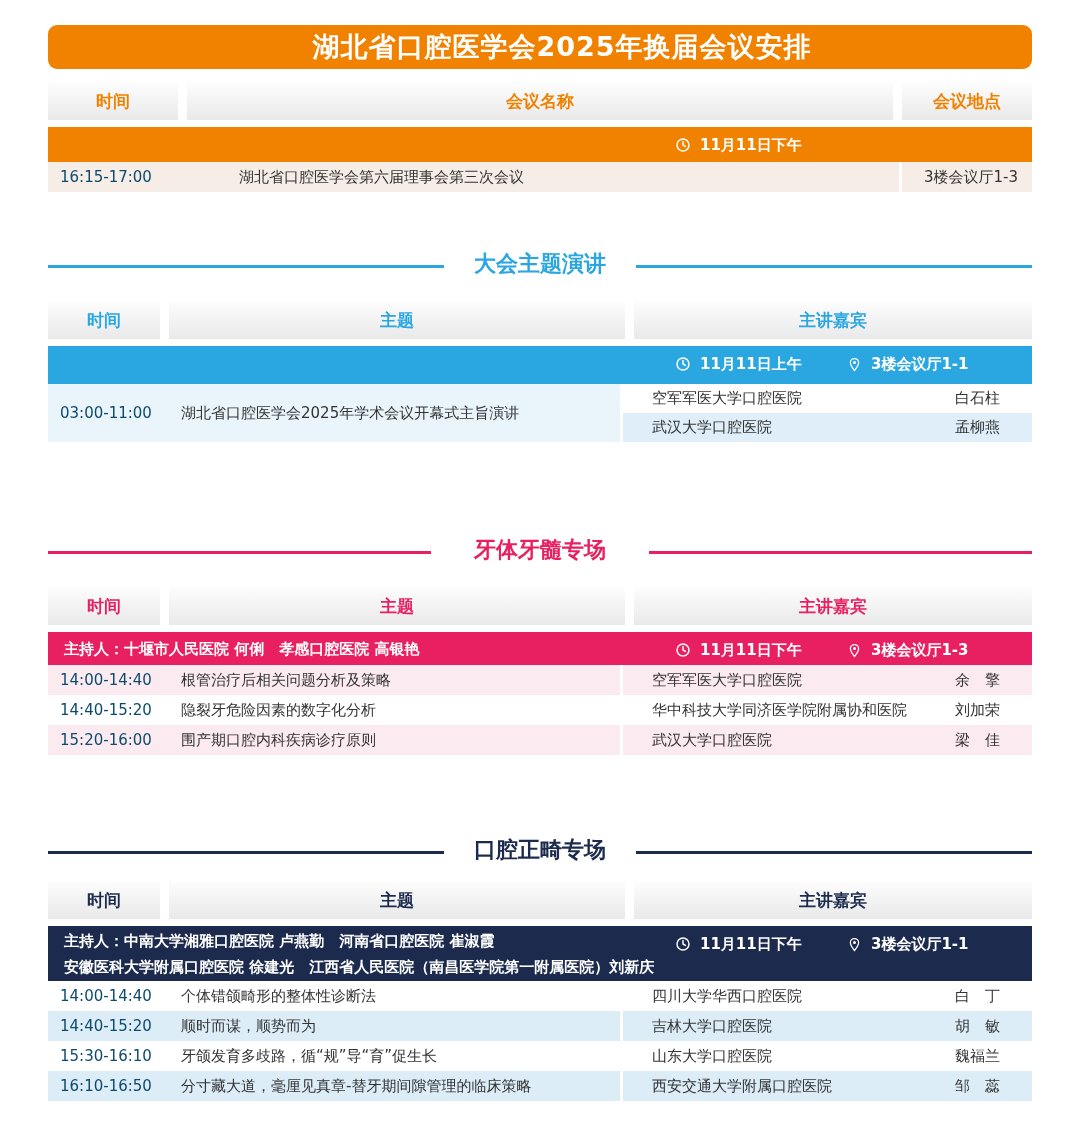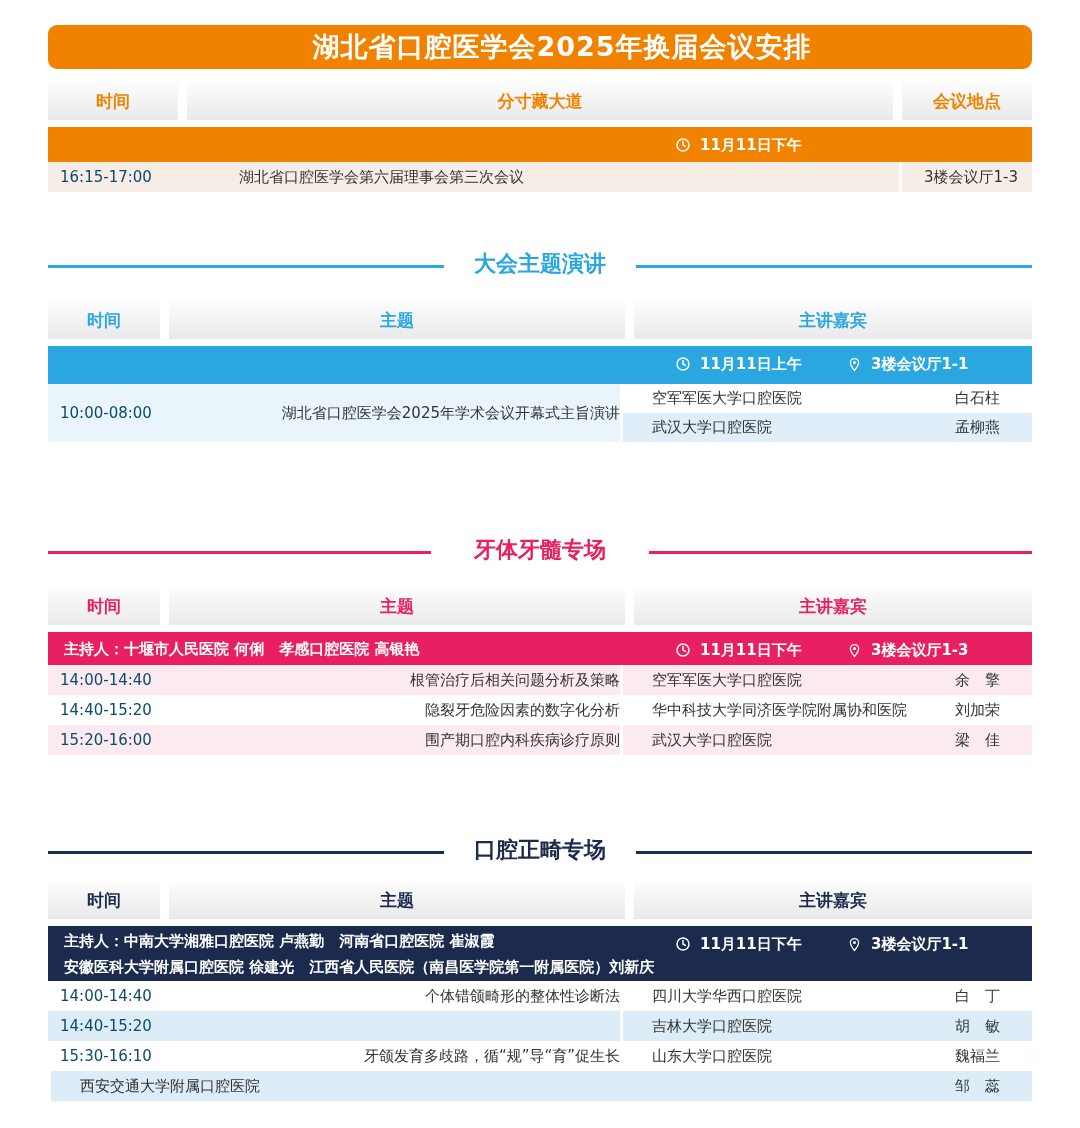--- a/index.html
+++ b/index.html
@@ -53,21 +53,21 @@
 
   
   .row { display:flex; min-height:30px; font-size:15px; }
   .row-left  { display:flex; align-items:center; }
   .mrow .row-left { width:851px; }
   .sec .row-left  { width:572px; }
   .row-right { flex:1; margin-left:3px; display:flex; align-items:center; }
   .cell-time { width:130px; padding-left:12px; color:#0c4a6e; }
   .sec .cell-time { width:112px; }
   .cell-name { flex:1; padding-left:61px; }
-  .cell-topic{ flex:1; padding-left:21px;text-align:right; }
+  .cell-topic{ flex:1; padding-left:21px; }
   .cell-loc  { width:130px; margin-left:3px; display:flex; align-items:center;
                justify-content:flex-end; padding-right:14px; }
   .spk-line  { display:flex; align-items:center; justify-content:space-between;
                padding:0 32px 0 29px; width:100%; }
   .row.tinted .row-left, .row.tinted .row-right, .row.tinted .cell-loc,
   .mrow.tinted .row-left { background:var(--tint); }
 
   
   .krow { display:flex; font-size:15px; }
   .krow .row-left { width:572px; background:var(--cell); display:flex; align-items:center; }
@@ -96,21 +96,21 @@
 <body>
 
 <div class="page">
   <div class="container">
 
     <div class="banner">湖北省口腔医学会2025年换届会议安排</div>
 
     <div id="meeting-table" style="--accent: #F08200; --tint: #F6EDE7;">
         <div class="thead">
           <div class="th th-time">时间</div>
-          <div class="th th-mid">分寸藏大道</div>
+          <div class="th th-mid">会议名称</div>
           <div class="th th-loc">会议地点</div>
         </div>
         <div class="band mband">
           <div class="band-group band-date">
             <span>
               <svg viewBox="0 0 24 24" width="16" height="16">
                 <circle cx="12" cy="12" r="9" fill="none" stroke="currentColor" stroke-width="2.2"></circle>
                 <path d="M12 6.8V12l3.6 2.1" fill="none" stroke="currentColor" stroke-width="2.2" stroke-linecap="round"></path>
               </svg>
             </span>
@@ -153,21 +153,21 @@
                 <svg viewBox="0 0 24 24" width="15" height="15">
                   <path d="M12 2.4c-3.7 0-6.6 2.8-6.6 6.4 0 4.7 6.6 12.8 6.6 12.8s6.6-8.1 6.6-12.8c0-3.6-2.9-6.4-6.6-6.4z" fill="none" stroke="currentColor" stroke-width="2"></path>
                   <circle cx="12" cy="8.9" r="2.4" fill="currentColor"></circle>
                 </svg>
               </span>
               <span>3楼会议厅1-1</span>
             </div>
           </div>
           <div class="krow">
             <div class="row-left">
-              <div class="cell-time">10:00-08:00</div>
+              <div class="cell-time">03:00-11:00</div>
               <div class="cell-topic">湖北省口腔医学会2025年学术会议开幕式主旨演讲</div>
             </div>
             <div class="krow-right">
               <div class="spk-line">
                 <span>空军军医大学口腔医院</span>
                 <span>白石柱</span>
               </div>
               <div class="spk-line">
                 <span>武汉大学口腔医院</span>
                 <span>孟柳燕</span>
@@ -289,20 +289,21 @@
             <div class="row-right">
               <div class="spk-line">
                 <span>四川大学华西口腔医院</span>
                 <span>白　丁</span>
               </div>
             </div>
           </div>
           <div class="row tinted">
             <div class="row-left">
               <div class="cell-time">14:40-15:20</div>
+              <div class="cell-topic">顺时而谋，顺势而为</div>
             </div>
             <div class="row-right">
               <div class="spk-line">
                 <span>吉林大学口腔医院</span>
                 <span>胡　敏</span>
               </div>
             </div>
           </div>
           <div class="row">
             <div class="row-left">
@@ -310,20 +311,24 @@
               <div class="cell-topic">牙颌发育多歧路，循“规”导“育”促生长</div>
             </div>
             <div class="row-right">
               <div class="spk-line">
                 <span>山东大学口腔医院</span>
                 <span>魏福兰</span>
               </div>
             </div>
           </div>
           <div class="row tinted">
+            <div class="row-left">
+              <div class="cell-time">16:10-16:50</div>
+              <div class="cell-topic">分寸藏大道，毫厘见真章-替牙期间隙管理的临床策略</div>
+            </div>
             <div class="row-right">
               <div class="spk-line">
                 <span>西安交通大学附属口腔医院</span>
                 <span>邹　蕊</span>
               </div>
             </div>
           </div>
         </section>
       </div>
 

